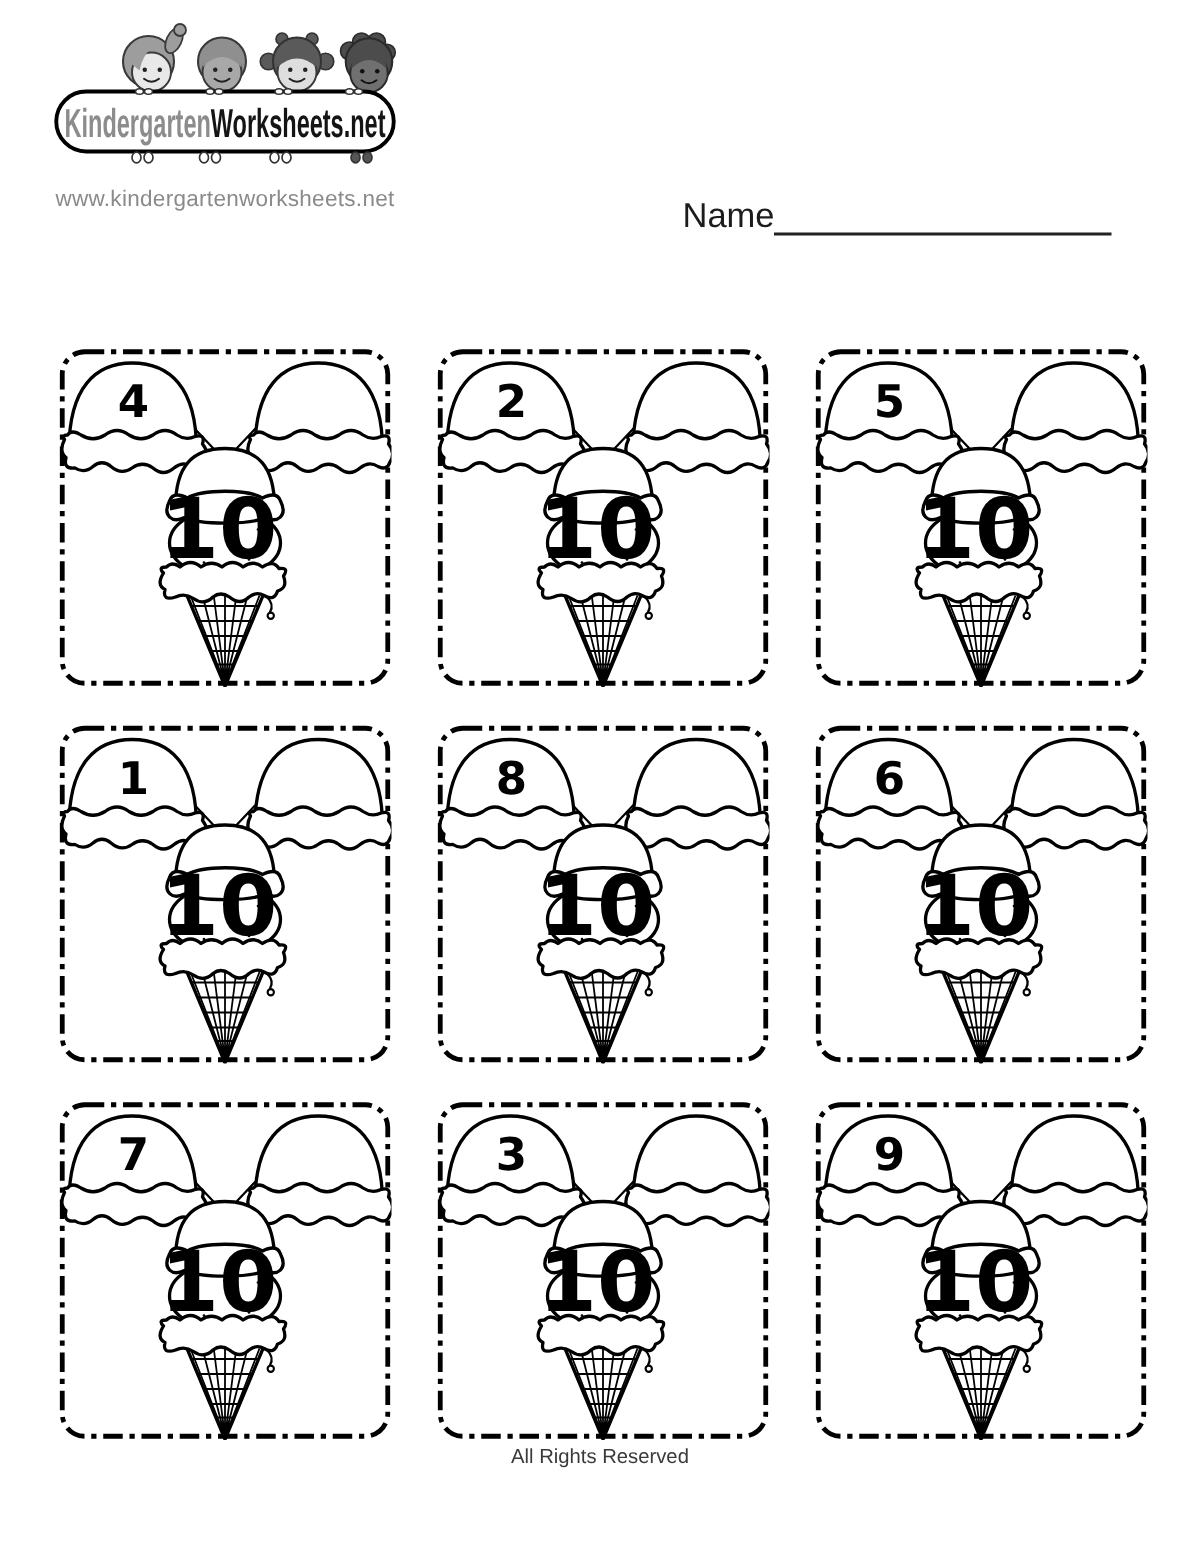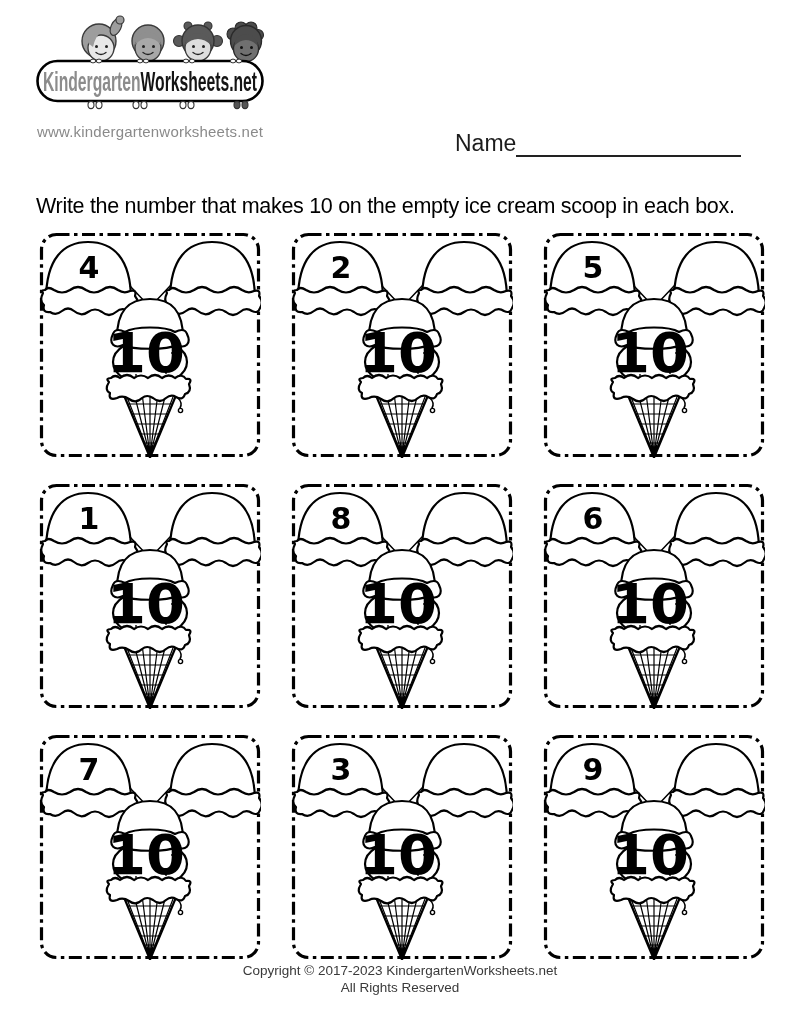--- a/index.html
+++ b/index.html
@@ -173,21 +173,20 @@
     </svg>
     <div class="logo-url">www.kindergartenworksheets.net</div>
   </div>
 
 
   <div class="name-row">
     <span>Name</span>
       <span class="name-line"></span>
   </div>
 
-  <div class="instruction">Write the number that makes 10 on the empty ice cream scoop in each box.</div>
 
   <div class="grid">
   <div class="box">
     <svg width="222" height="226" viewBox="0 0 222 226">
       <rect class="bx-border" x="2.5" y="2.5" width="217" height="221" rx="15"></rect>
       <g>
         <use href="#scoop"></use>
       </g>
       <g>
         <use href="#scoop" transform="translate(124,0)"></use>
@@ -349,17 +348,16 @@
       <g>
         <use href="#cone"></use>
       </g>
       <text class="digit" x="50" y="46">9</text>
       <text class="target" x="107" y="140">10</text>
     </svg>
   </div>
 </div>
 
   <div class="footer">
-    <div>Copyright © 2017-2023 KindergartenWorksheets.net</div>
     <div>All Rights Reserved</div>
   </div>
 
 </div>
 
 </body></html>

